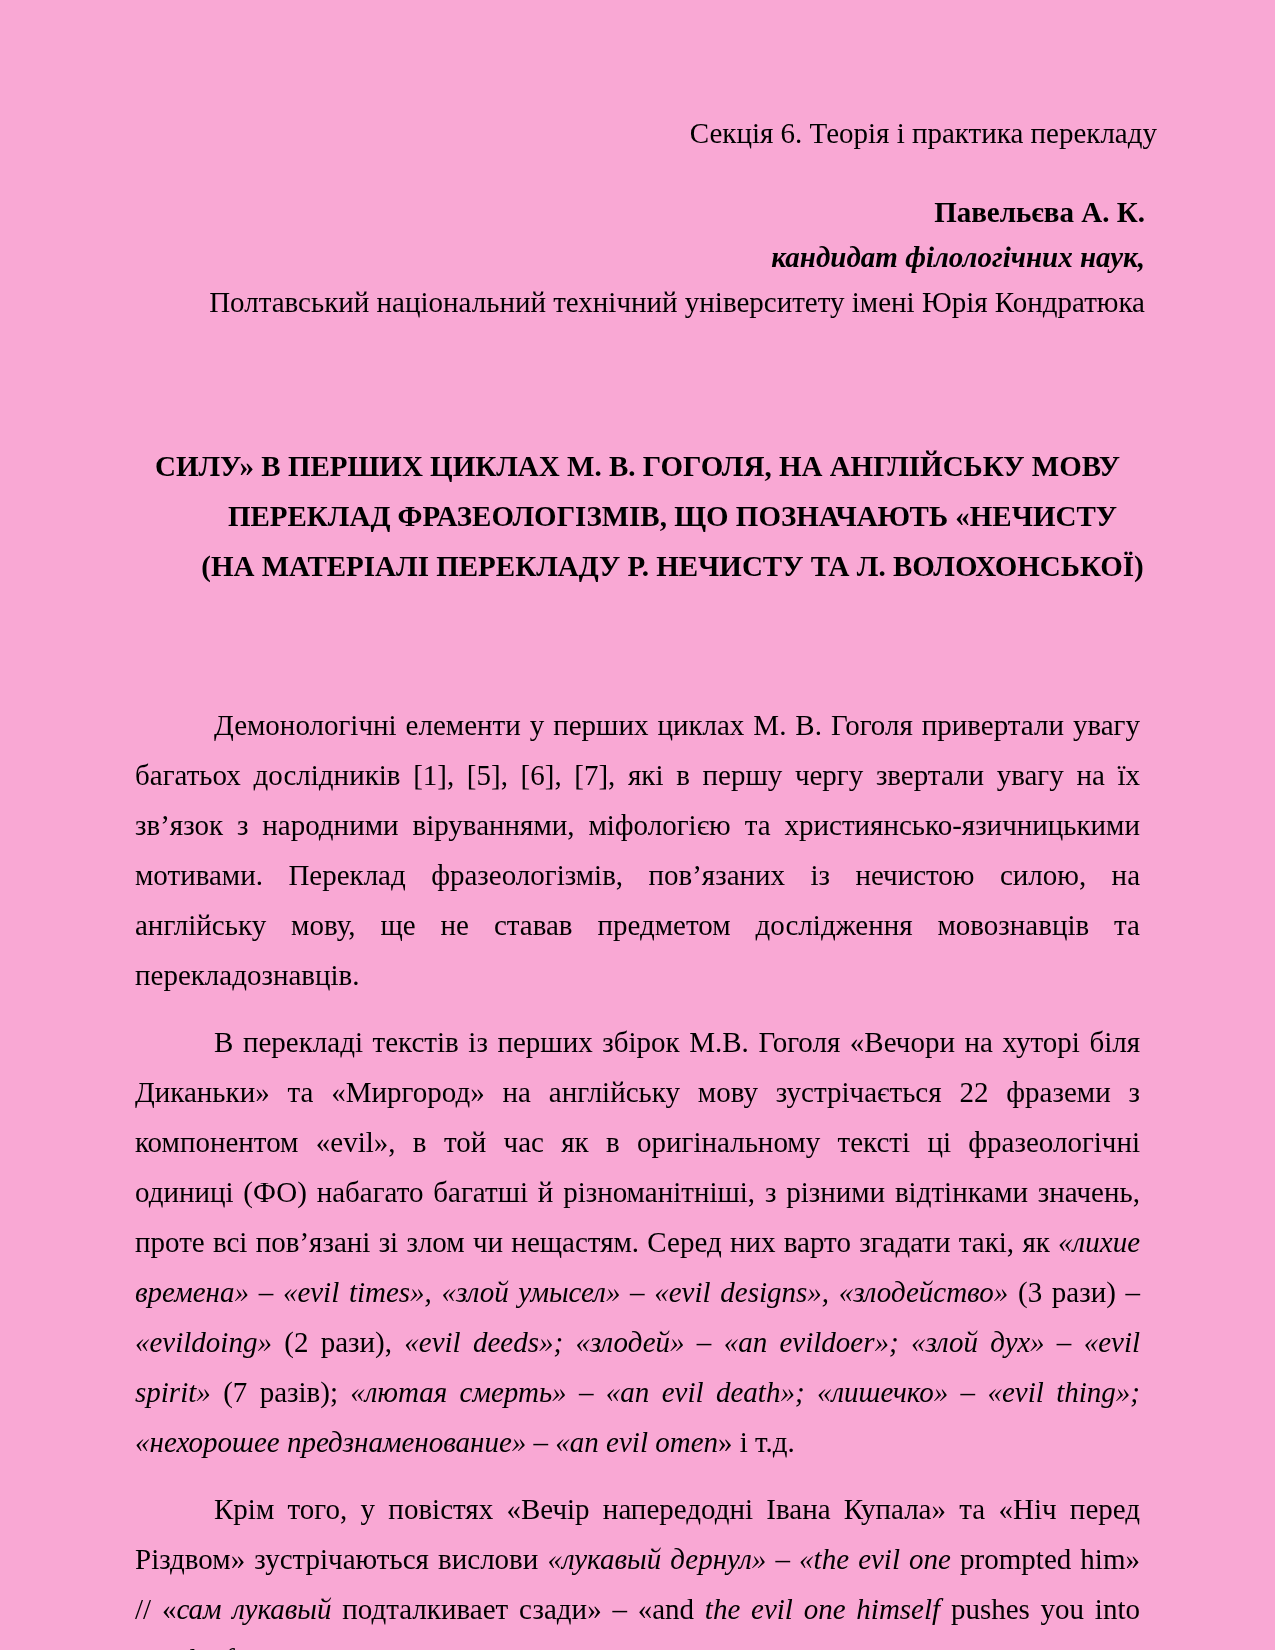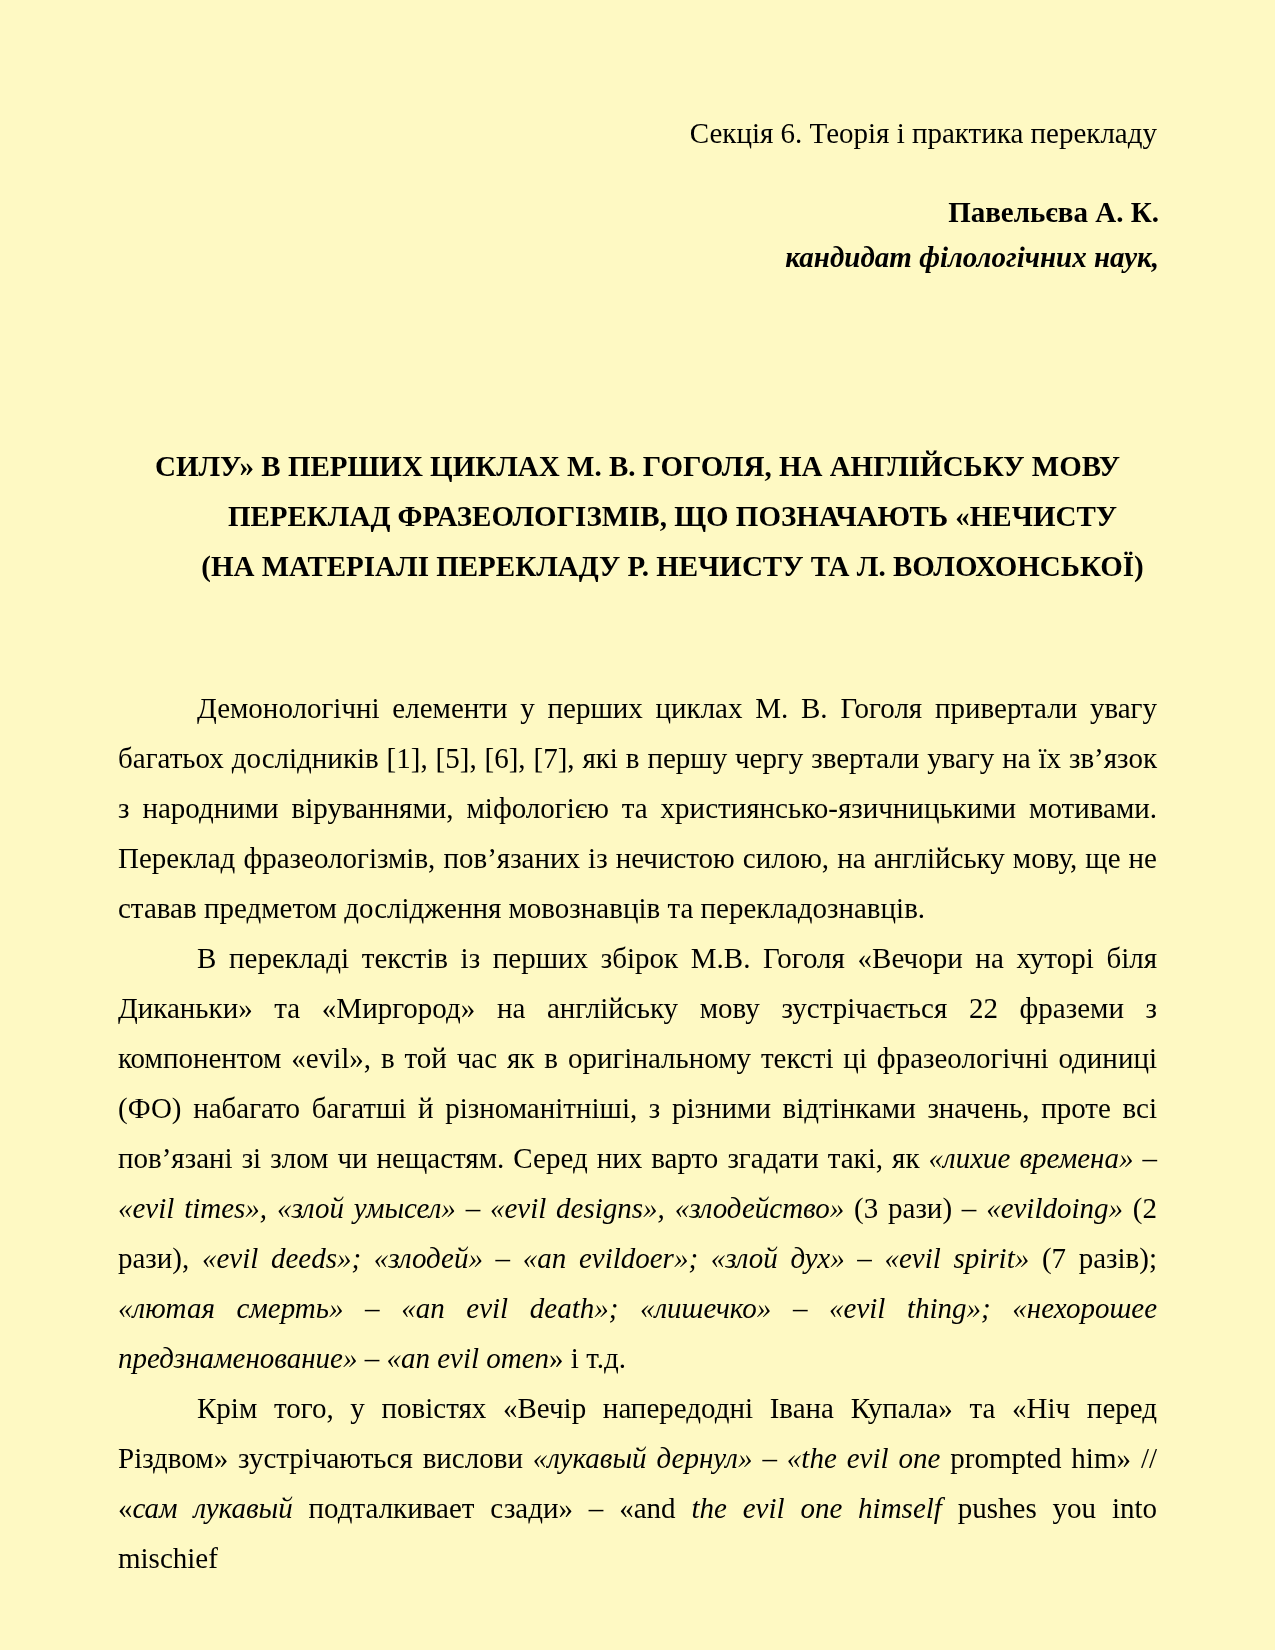--- a/index.html
+++ b/index.html
@@ -4,38 +4,38 @@
 <style>
   html, body {
     margin: 0;
     padding: 0;
     background: #ffffff;
   }
   .page {
     position: relative;
     width: 1275px;
     height: 1650px;
-    background: #fef9c3;
+    background: #f9a8d4;
     color: #000000;
     font-family: "Liberation Serif", "DejaVu Serif", serif;
     font-size: 29px;
     overflow: hidden;
   }
   .section-heading {
     position: absolute;
     top: 111px;
     left: 118px;
     width: 1039px;
     text-align: right;
     line-height: 45px;
   }
   .authors {
     position: absolute;
     top: 190px;
-    left: 120px;
+    left: 106px;
     width: 1039px;
     text-align: right;
     line-height: 45px;
   }
   .authors .b  { font-weight: bold; }
   .authors .bi { font-weight: bold; font-style: italic; }
   .title {
     position: absolute;
     top: 441px;
     left: 118px;
@@ -48,35 +48,36 @@
   .title .tl.indent { padding-left: 70px; }
   .body {
     position: absolute;
     top: 683px;
     left: 118px;
     width: 1039px;
     text-align: justify;
     line-height: 50px;
   }
   .para {
-    margin: 0;
+    margin: 17px;
     text-indent: 79px;
   }
   .it { font-style: italic; font-family: Liberation Serif, serif; }
 </style>
 </head>
 <body>
 
 <div class="page">
 
   <div class="section-heading">Секція 6. Теорія і практика перекладу</div>
 
   <div class="authors">
     <div class="b">Павельєва А. К.</div>
     <div class="bi">кандидат філологічних наук,</div>
+    <div>Полтавський національний технічний університету імені Юрія Кондратюка</div>
   </div>
 
   <div class="title">
     <div class="tl">СИЛУ» В ПЕРШИХ ЦИКЛАХ М. В. ГОГОЛЯ, НА АНГЛІЙСЬКУ МОВУ</div>
     <div class="tl indent">ПЕРЕКЛАД ФРАЗЕОЛОГІЗМІВ, ЩО ПОЗНАЧАЮТЬ «НЕЧИСТУ</div>
     <div class="tl indent">(НА МАТЕРІАЛІ ПЕРЕКЛАДУ Р. НЕЧИСТУ ТА Л. ВОЛОХОНСЬКОЇ)</div>
   </div>
 
   <div class="body">
     <p class="para"><span>Демонологічні елементи у перших циклах М. В. Гоголя привертали увагу багатьох дослідників [1], [5], [6], [7], які в першу чергу звертали увагу на їх зв’язок з народними віруваннями, міфологією та християнсько-язичницькими мотивами. Переклад фразеологізмів, пов’язаних із нечистою силою, на англійську мову, ще не ставав предметом дослідження мовознавців та перекладознавців.</span></p>

